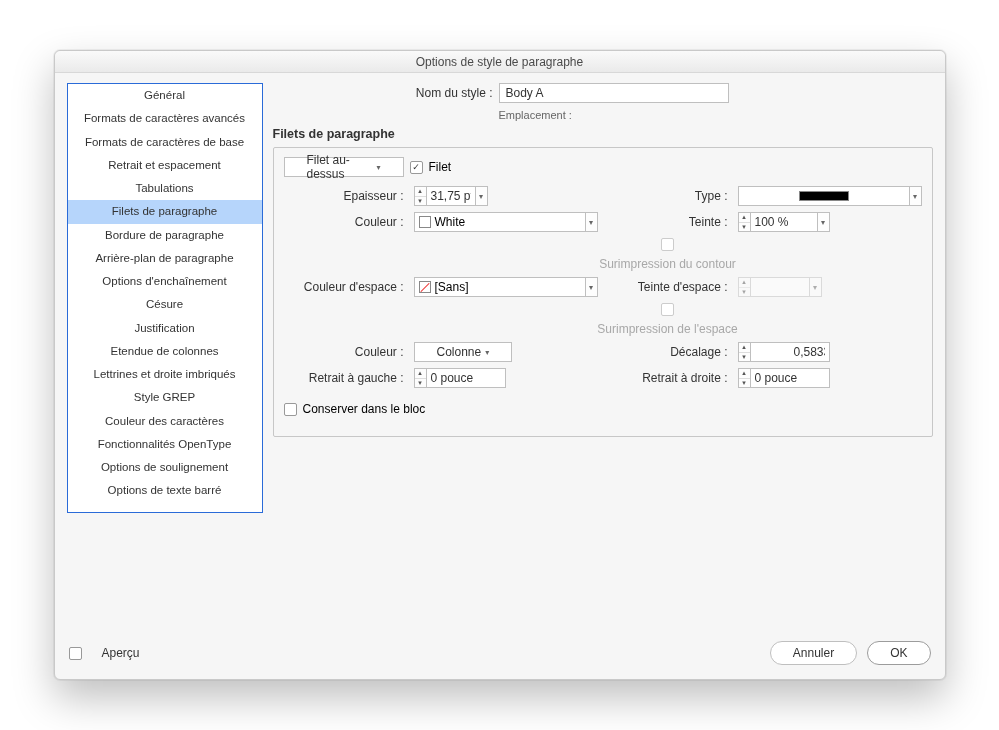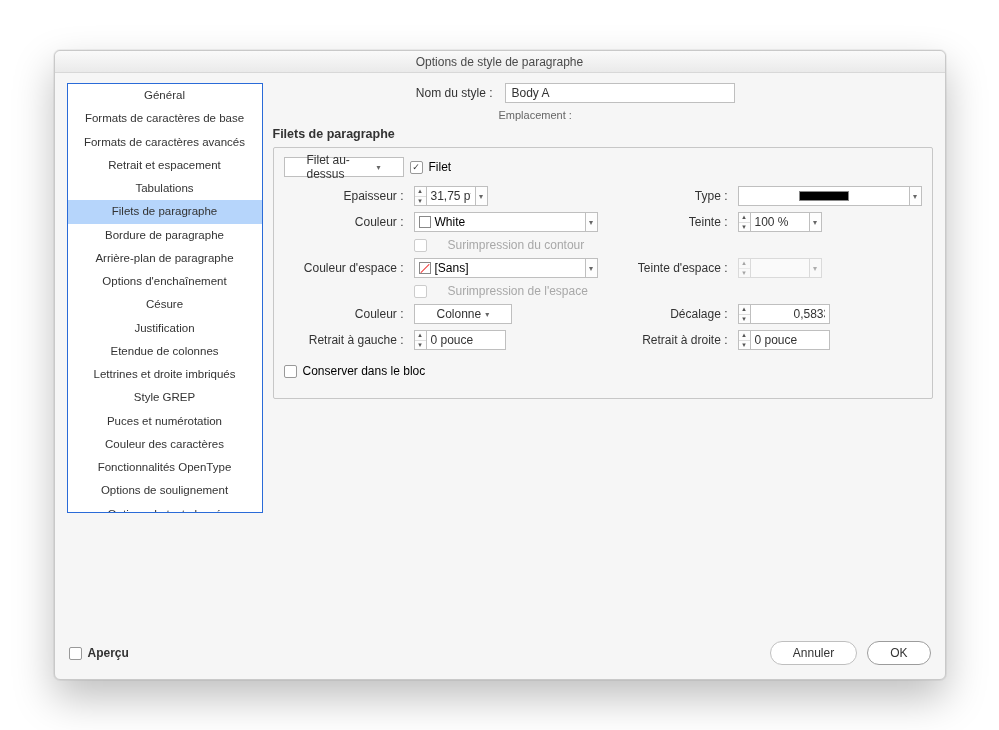--- a/index.html
+++ b/index.html
@@ -59,21 +59,21 @@
   background: #b6d5fb;
 }
 .main {
   flex: 1;
   display: flex;
   flex-direction: column;
 }
 .top-row {
   display: flex;
   align-items: center;
-  gap: 12px;
+  gap: 6px;
   margin-bottom: 6px;
 }
 .top-row .label { width: 220px; text-align: right; color:#333; }
 .ti {
   height: 20px;
   border: 1px solid #bfbfbf;
   background: #fff;
   padding: 0 6px;
   font-size: 12px;
   color: #333;
@@ -127,58 +127,57 @@
 .spin input {
   height:20px; border:1px solid #bfbfbf; background:#fff; padding:0 4px; font-size:12px; color:#333; width:70px;
 }
 .swatch-select { display:flex; align-items:center; height:20px; border:1px solid #bfbfbf; background:#fff; padding:0 4px; font-size:12px; gap:4px;}
 .swatch { width:12px; height:12px; border:1px solid #888; }
 .swatch.white { background:#fff; }
 .swatch.none { background:#fff; position:relative; }
 .swatch.none::after { content:""; position:absolute; left:-1px; right:-1px; top:50%; border-top:1.5px solid #e22; transform:rotate(-45deg);}
 .swatch.blackbar { width:50px; height:10px; background:#000;}
 .dd { width:12px; display:flex; align-items:center; justify-content:center; color:#666; font-size:8px; border:1px solid #bfbfbf; border-left:none; height:20px; background:#fdfdfd;}
-.small-disabled { color:#a8a8a8; font-size:12px; display:flex; align-items:center; gap:21px;}
+.small-disabled { color:#a8a8a8; font-size:12px; display:flex; align-items:center; gap:6px;flex-direction:column;}
 .small-disabled .chk { border-color:#ccc; }
 .bottom {
   padding: 10px 14px 14px 14px;
   display:flex; align-items:center; justify-content:space-between;
 }
 .btn {
   height:24px; padding:0 22px; border:1px solid #bfbfbf; border-radius:12px; background:#fff; font-size:12px; color:#333; display:flex; align-items:center; justify-content:center; cursor:default;
 }
 .btn.primary { border-color:#9c9c9c; }
 .btn-group { display:flex; gap:10px;}
-.apercu { display:flex; align-items:center; gap:6px; color:#333;font-weight:bold;}
+.apercu { display:flex; align-items:center; gap:20px; color:#333;}
 .spacer { flex:1; }
 </style>
 </head>
 <body>
 
 <div class="dialog">
   <div class="titlebar">Options de style de paragraphe</div>
 
   <div class="content">
 
     <div class="sidebar" id="sidebar">
         <div class="sidebar-item">Général</div>
+        <div class="sidebar-item">Formats de caractères avancés</div>
         <div class="sidebar-item">Formats de caractères de base</div>
-        <div class="sidebar-item">Formats de caractères avancés</div>
         <div class="sidebar-item">Retrait et espacement</div>
         <div class="sidebar-item">Tabulations</div>
         <div class="sidebar-item selected">Filets de paragraphe</div>
         <div class="sidebar-item">Bordure de paragraphe</div>
         <div class="sidebar-item">Arrière-plan de paragraphe</div>
         <div class="sidebar-item">Options d'enchaînement</div>
         <div class="sidebar-item">Césure</div>
         <div class="sidebar-item">Justification</div>
         <div class="sidebar-item">Etendue de colonnes</div>
         <div class="sidebar-item">Lettrines et droite imbriqués</div>
         <div class="sidebar-item">Style GREP</div>
-        <div class="sidebar-item">Puces et numérotation</div>
         <div class="sidebar-item">Couleur des caractères</div>
         <div class="sidebar-item">Fonctionnalités OpenType</div>
         <div class="sidebar-item">Options de soulignement</div>
         <div class="sidebar-item">Options de texte barré</div>
       </div>
 
     <div class="main">
       <div class="top-row">
         <div class="label">Nom du style :</div>
         <input class="ti" style="width: 230px;" value="Body A">
@@ -225,21 +224,21 @@
             </div>
             <div class="dd">▾</div>
           </div>
           <div class="lbl">Teinte :</div>
           <div style="display:flex;">
             <div class="spin">
               <div class="btns">
                   <span>▴</span>
                   <span>▾</span>
                 </div>
-              <input style="width: 60px;" value="100 %">
+              <input style="width: 68px;" value="100 %">
             </div>
             <div class="dd">▾</div>
           </div>
 
           <div></div>
           <div class="small-disabled" style="grid-column:2 / span 3">
             <span class="chk"></span>
             <span>Surimpression du contour</span>
           </div>
 

